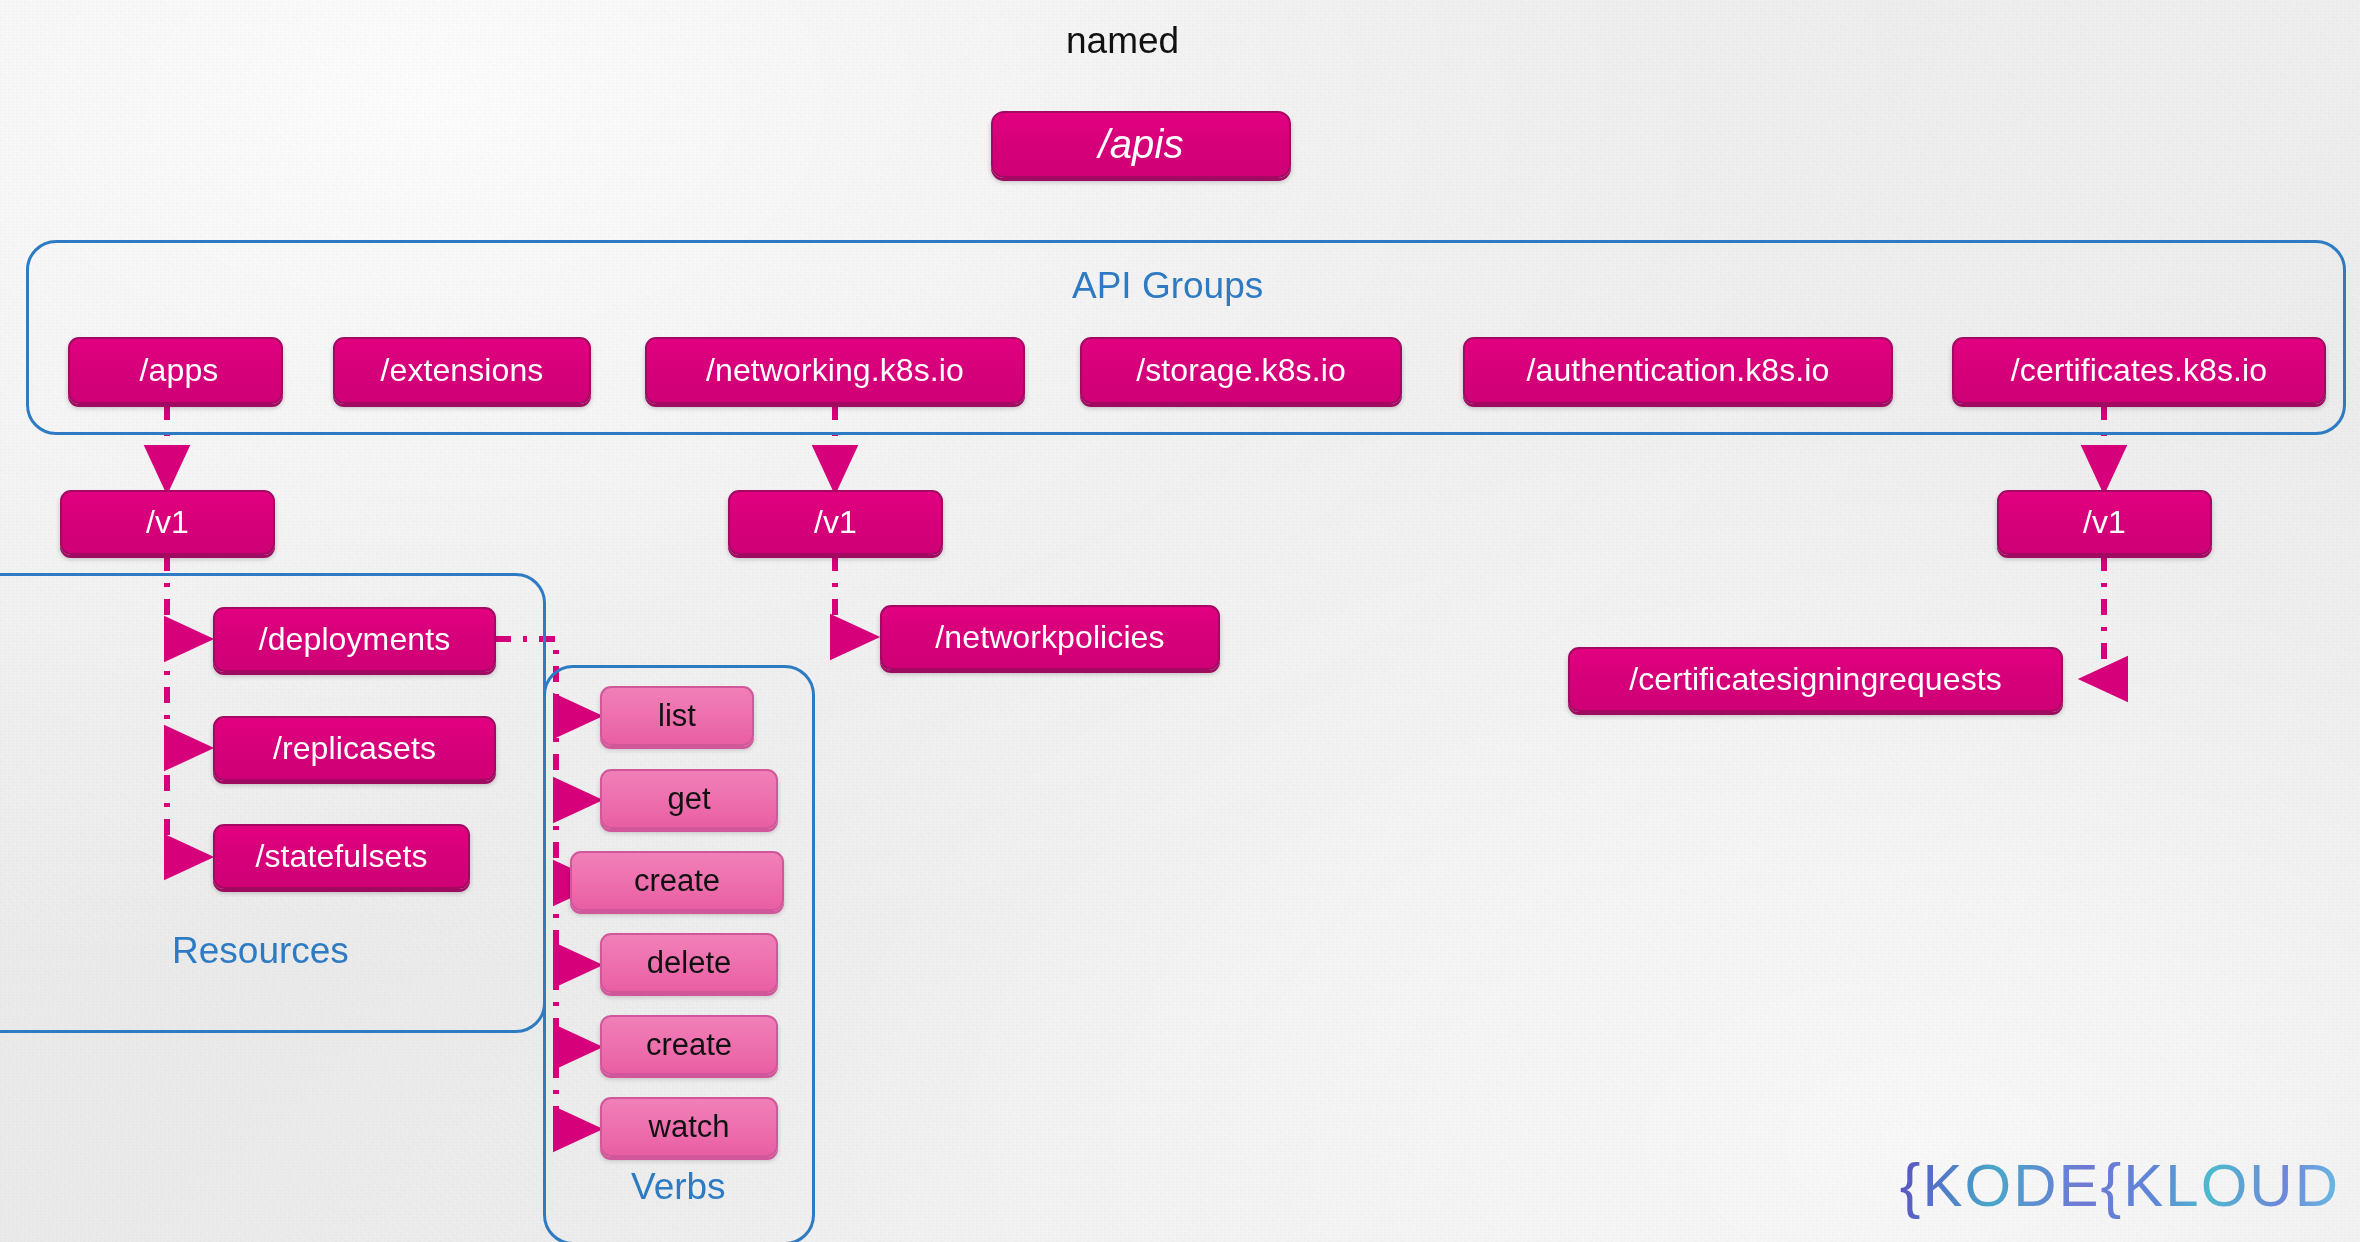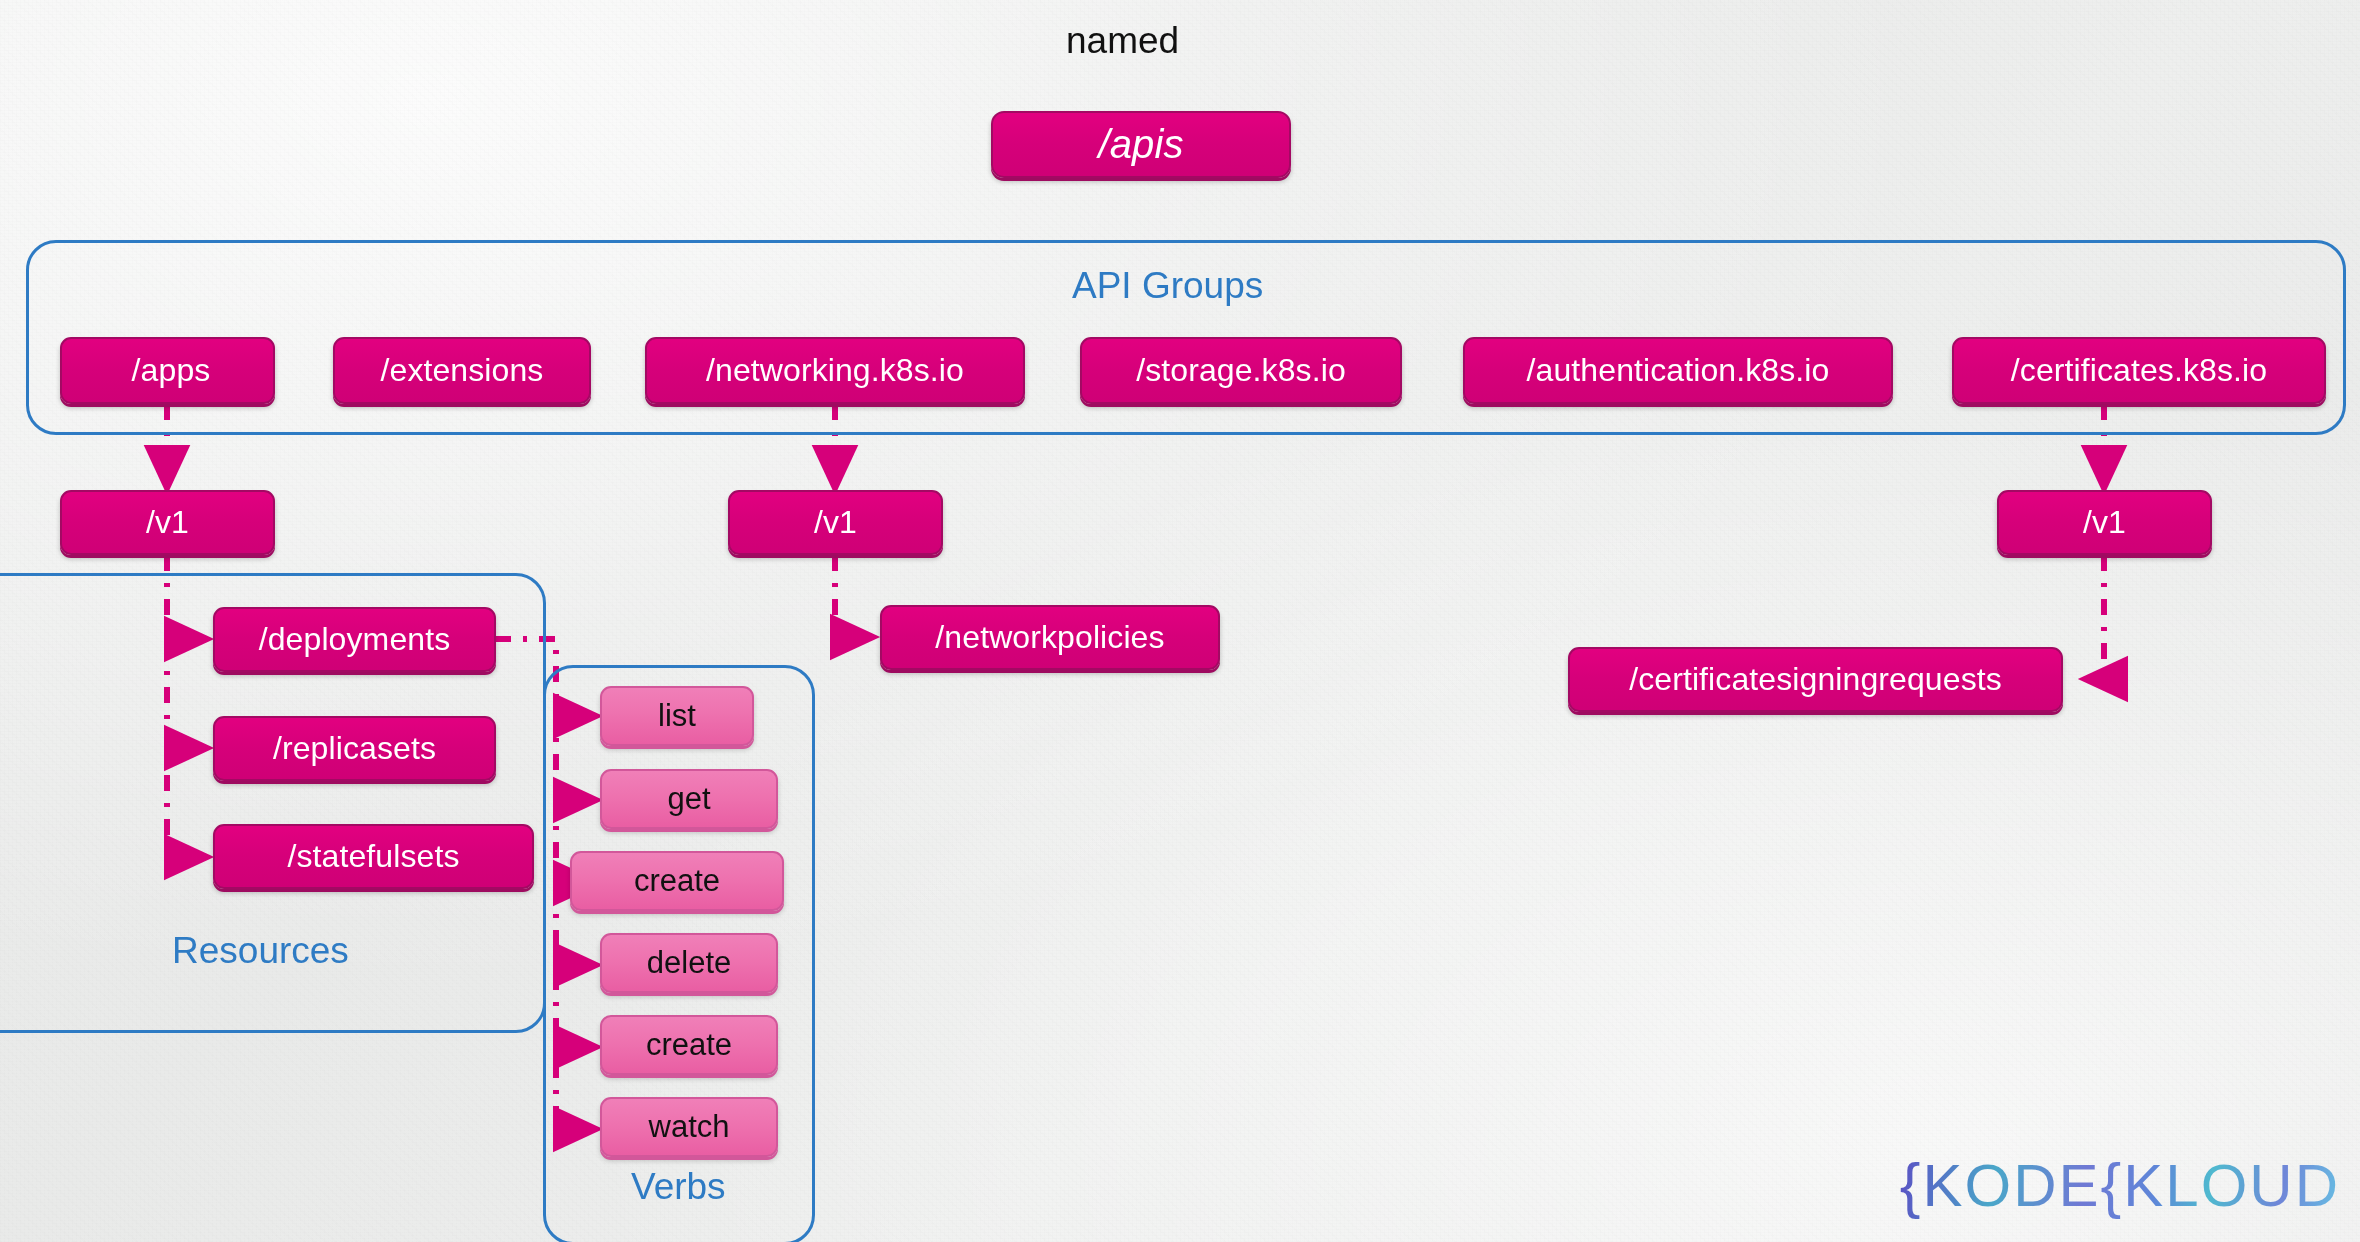--- a/index.html
+++ b/index.html
@@ -143,34 +143,34 @@
 <div class="plain" style="left:1066px;top:20px;">named</div>
 
 <div class="group-label" style="left:1072px;top:265px;">API Groups</div>
 
 <div class="group-label" style="left:172px;top:930px;">Resources</div>
 
 <div class="group-label" style="left:631px;top:1166px;">Verbs</div>
 
 <div class="node big" style="left:991px;top:111px;width:300px;height:67px;">/apis</div>
 
-<div class="node" style="left:60px;top:337px;width:215px;height:67px;padding-left:7px;">/apps</div>
+<div class="node" style="left:68px;top:337px;width:215px;height:67px;padding-left:7px;">/apps</div>
 <div class="node" style="left:333px;top:337px;width:258px;height:67px;">/extensions</div>
 <div class="node" style="left:645px;top:337px;width:380px;height:67px;">/networking.k8s.io</div>
 <div class="node" style="left:1080px;top:337px;width:322px;height:67px;">/storage.k8s.io</div>
 <div class="node" style="left:1463px;top:337px;width:430px;height:67px;">/authentication.k8s.io</div>
 <div class="node" style="left:1952px;top:337px;width:374px;height:67px;">/certificates.k8s.io</div>
 
 <div class="node" style="left:60px;top:490px;width:215px;height:65px;">/v1</div>
 <div class="node" style="left:728px;top:490px;width:215px;height:65px;">/v1</div>
 <div class="node" style="left:1997px;top:490px;width:215px;height:65px;">/v1</div>
 
 <div class="node" style="left:213px;top:607px;width:283px;height:65px;">/deployments</div>
 <div class="node" style="left:213px;top:716px;width:283px;height:65px;">/replicasets</div>
-<div class="node" style="left:213px;top:824px;width:321px;height:65px;">/statefulsets</div>
+<div class="node" style="left:213px;top:824px;width:257px;height:65px;">/statefulsets</div>
 
 <div class="node" style="left:880px;top:605px;width:340px;height:65px;">/networkpolicies</div>
 <div class="node" style="left:1568px;top:647px;width:495px;height:65px;">/certificatesigningrequests</div>
 
 <div class="verb" style="left:600px;top:686px;width:154px;height:60px;">list</div>
 <div class="verb" style="left:600px;top:769px;width:178px;height:60px;">get</div>
 <div class="verb" style="left:570px;top:851px;width:214px;height:60px;">create</div>
 <div class="verb" style="left:600px;top:933px;width:178px;height:60px;">delete</div>
 <div class="verb" style="left:600px;top:1015px;width:178px;height:60px;">create</div>
 <div class="verb" style="left:600px;top:1097px;width:178px;height:60px;">watch</div>

